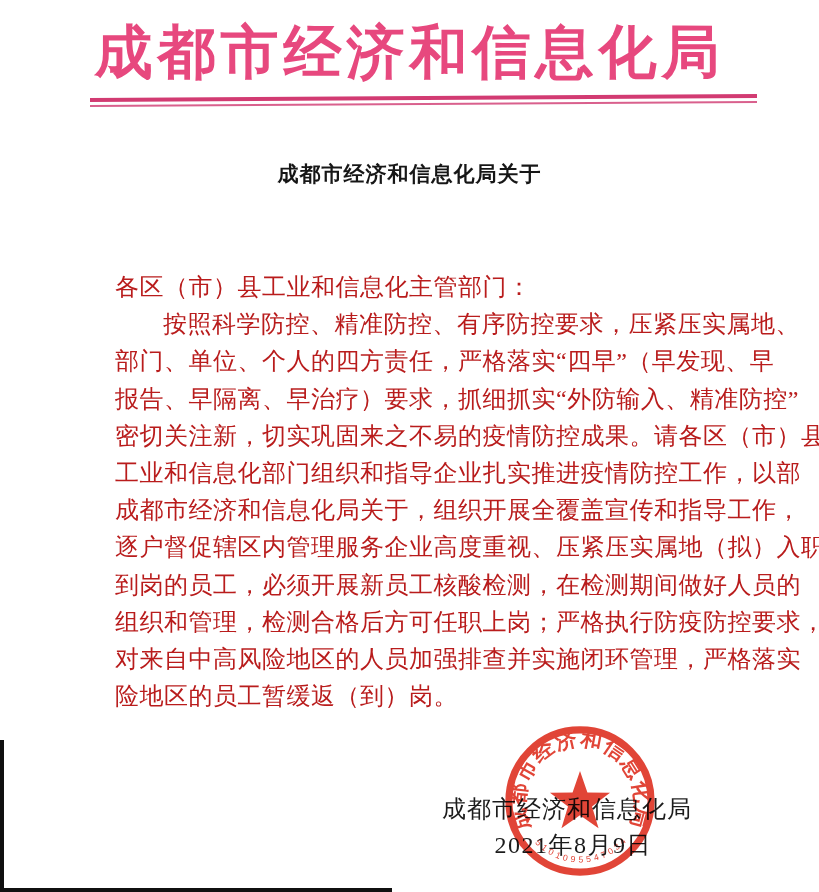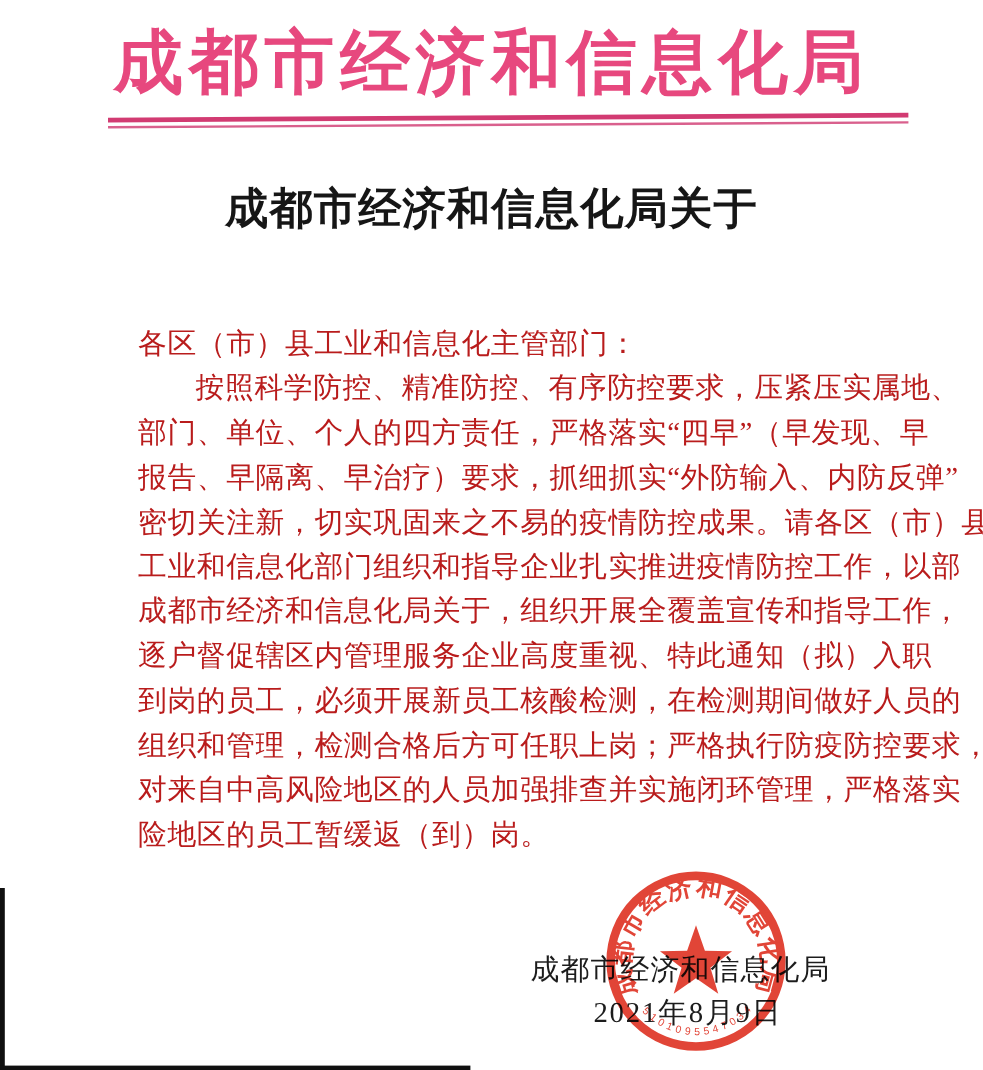--- a/index.html
+++ b/index.html
@@ -18,21 +18,21 @@
   }
   .header-rule{
     position:absolute;top:96px;left:90px;width:667px;height:3px;
     border-top:4px solid #d23b72;border-bottom:2px solid #d9608d;
     background:#fff;transform:rotate(-0.35deg);
   }
 
   
   .doc-title{
     position:absolute;top:154px;left:0;width:100%;
-    text-align:center;font-weight:bold;font-size:36px;line-height:41px;
+    text-align:center;font-weight:bold;font-size:21px;line-height:41px;
     color:#161616;letter-spacing:1px;
   }
 
   
   .body-block{
     position:absolute;top:269px;left:115px;width:600px;
     font-size:24px;color:#b91c1c;
   }
   .body-line{height:37.2px;line-height:37.2px;white-space:nowrap;letter-spacing:0.5px;}
   .paragraph div:first-of-type{text-indent:2em;}
@@ -71,29 +71,29 @@
   </div>
 
   <div class="body-block">
     <div class="body-line">各区（市）县工业和信息化主管部门：</div>
     <div class="paragraph">
 
         <div class="body-line">按照科学防控、精准防控、有序防控要求，压紧压实属地、</div>
 
         <div class="body-line">部门、单位、个人的四方责任，严格落实“四早”（早发现、早</div>
 
-        <div class="body-line">报告、早隔离、早治疗）要求，抓细抓实“外防输入、内防反弹”</div>
+        <div class="body-line">报告、早隔离、早治疗）要求，抓细抓实“外防输入、精准防控”</div>
 
         <div class="body-line">密切关注新，切实巩固来之不易的疫情防控成果。请各区（市）县</div>
 
         <div class="body-line">工业和信息化部门组织和指导企业扎实推进疫情防控工作，以部</div>
 
         <div class="body-line">成都市经济和信息化局关于，组织开展全覆盖宣传和指导工作，</div>
 
-        <div class="body-line">逐户督促辖区内管理服务企业高度重视、特此通知（拟）入职</div>
+        <div class="body-line">逐户督促辖区内管理服务企业高度重视、压紧压实属地（拟）入职</div>
 
         <div class="body-line">到岗的员工，必须开展新员工核酸检测，在检测期间做好人员的</div>
 
         <div class="body-line">组织和管理，检测合格后方可任职上岗；严格执行防疫防控要求，</div>
 
         <div class="body-line">对来自中高风险地区的人员加强排查并实施闭环管理，严格落实</div>
 
         <div class="body-line">险地区的员工暂缓返（到）岗。</div>
       </div>
   </div>

